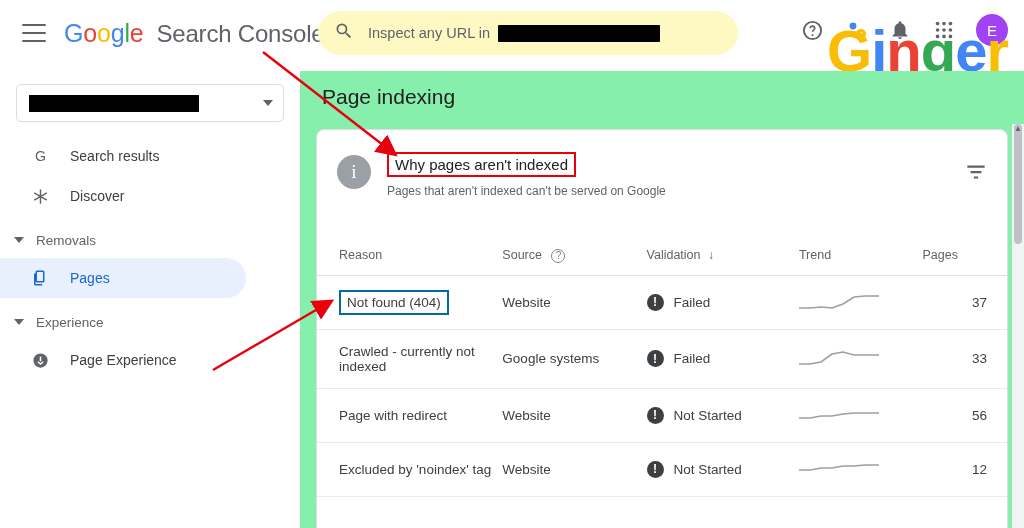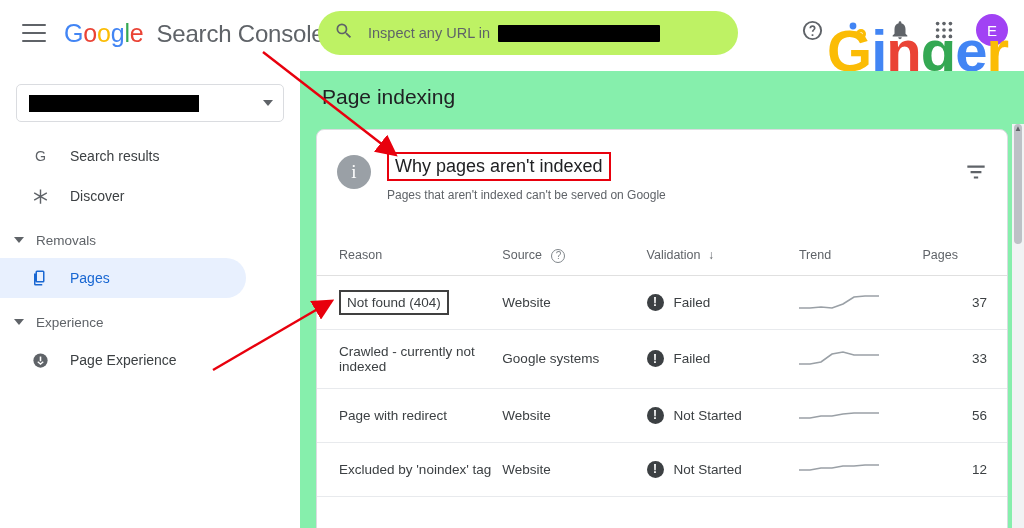--- a/index.html
+++ b/index.html
@@ -27,21 +27,21 @@
   .brand .g1 { color:#4285F4; }
   .brand .o1 { color:#EA4335; }
   .brand .o2 { color:#FBBC05; }
   .brand .g2 { color:#4285F4; }
   .brand .l  { color:#34A853; }
   .brand .e  { color:#EA4335; }
   .brand .sc { color:#5f6368; margin-left:13px; font-size:24px; }
 
   .searchbox {
     position:absolute; left:318px; top:11px; width:420px; height:44px;
-    background:#bef264; border-radius:22px; display:flex; align-items:center;
+    background:#fef9c3; border-radius:22px; display:flex; align-items:center;
     cursor:text;
   }
   .searchbox .mag { margin-left:16px; margin-right:14px; }
   .searchbox .ph { color:#5f6368; font-size:14.5px; }
   .redacted { display:inline-block; background:#000; border-radius:1px; vertical-align:middle; }
 
   .topicons { position:absolute; right:16px; top:14px; display:flex; align-items:center; gap:20px; }
   .icon-btn { width:24px; height:24px; cursor:pointer; display:flex; align-items:center; justify-content:center; }
   .avatar {
     width:32px; height:32px; border-radius:50%; background:#a142f4; color:#fff;
@@ -104,21 +104,21 @@
     background:#fff; overflow:hidden;
   }
   .card-head { display:flex; padding:22px 20px 6px 20px; }
   .info-circle {
     width:34px; height:34px; border-radius:50%; background:#9aa0a6; color:#fff;
     display:flex; align-items:center; justify-content:center; font-size:19px;
     font-family:"Liberation Serif", serif; flex:0 0 34px; margin-top:3px;
   }
   .card-head-text { margin-left:16px; }
   .card-title {
-    font-size:18px; color:#202124; display:inline-block; padding:2px 6px;
+    font-size:15px; color:#202124; display:inline-block; padding:2px 6px;
     border:2px solid #e8000d;
   }
   .card-sub { font-size:12px; color:#5f6368; margin-top:7px; }
   .filter-btn { position:absolute; right:18px; top:28px; cursor:pointer; }
 
   table.grid { position:absolute; top:108px; left:0; width:690px; border-collapse:collapse; }
   table.grid th {
     font-size:12.5px; color:#5f6368; font-weight:400; text-align:left;
     padding:10px 0 12px 0; border-bottom:1px solid #e0e0e0;
   }
@@ -132,21 +132,21 @@
   .c-trend  { width:120px; }
   .c-pages  { width:82px; text-align:right; padding-right:20px !important; }
 
   .sort-arrow { font-size:12px; margin-left:4px; }
   .help-circle {
     display:inline-flex; width:14px; height:14px; border-radius:50%;
     border:1px solid #80868b; color:#80868b; font-size:10px;
     align-items:center; justify-content:center; margin-left:6px; vertical-align:middle; cursor:pointer;
   }
 
-  .reason-box { display:inline-block; border:2px solid #404040; padding:3px 6px; }
+  .reason-box { display:inline-block; border:2px solid #0369a1; padding:3px 6px; }
   .status { display:flex; align-items:center; gap:10px; }
   .status-ico {
     width:17px; height:17px; border-radius:50%; background:#3c4043; color:#fff;
     font-size:12px; font-weight:700; display:flex; align-items:center; justify-content:center;
     flex:0 0 17px;
   }
 
   
   .scrollbar { position:absolute; right:0; top:124px; width:12px; height:404px; background:#f1f3f4; }
   .scrollbar .thumb { position:absolute; top:0; left:2px; width:8px; height:120px; background:#bdc1c6; border-radius:4px; }

